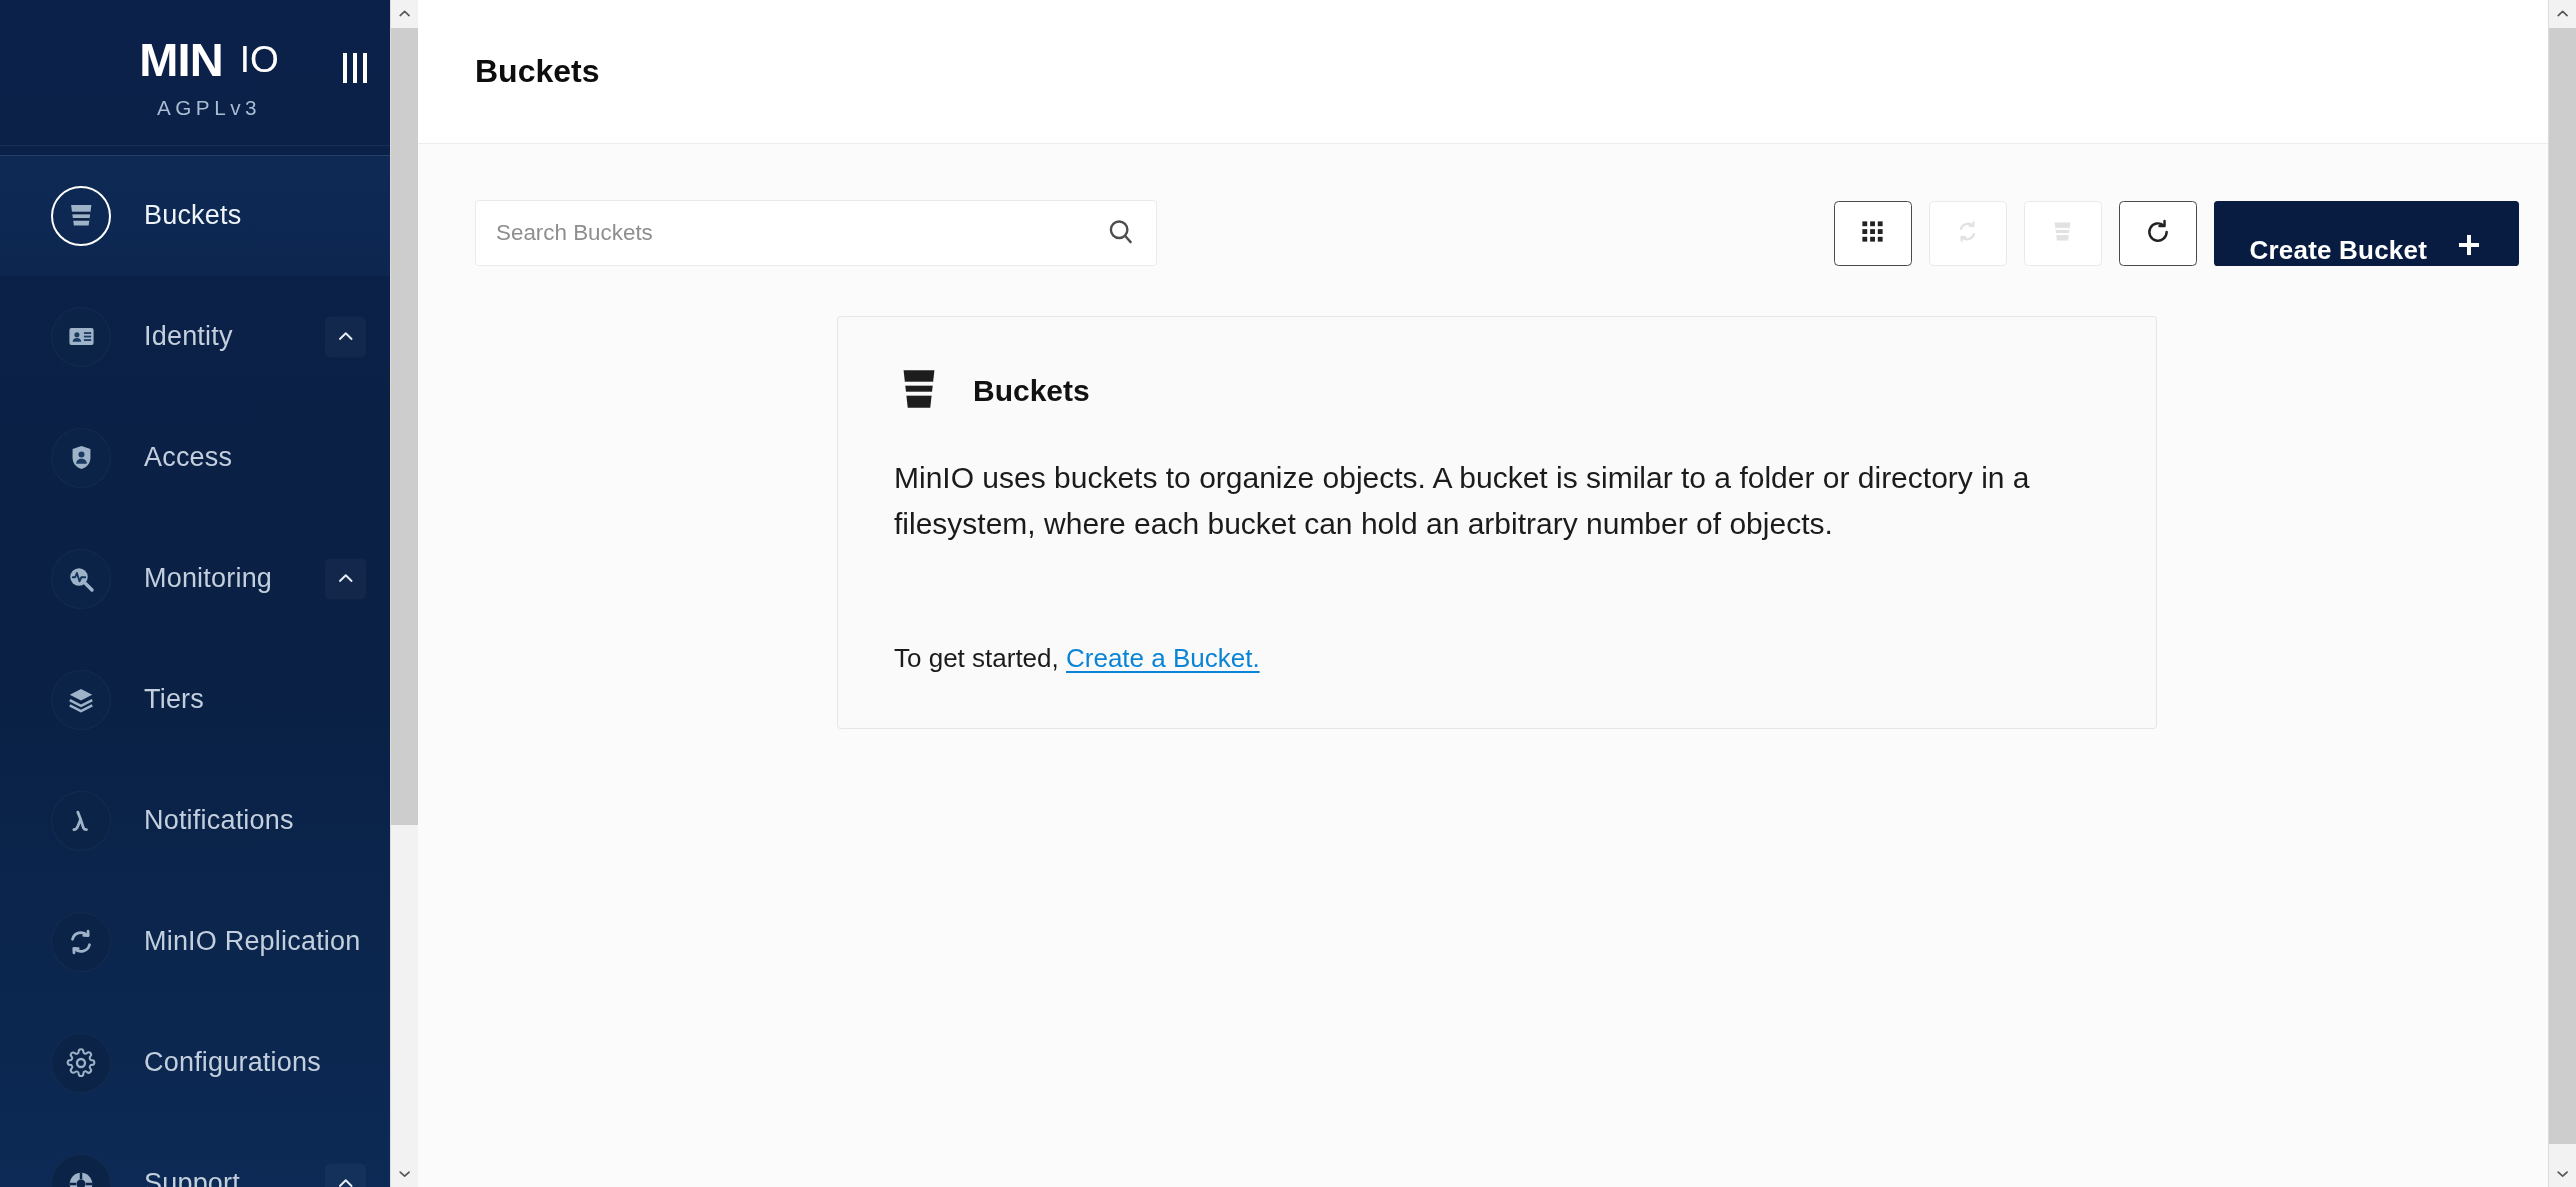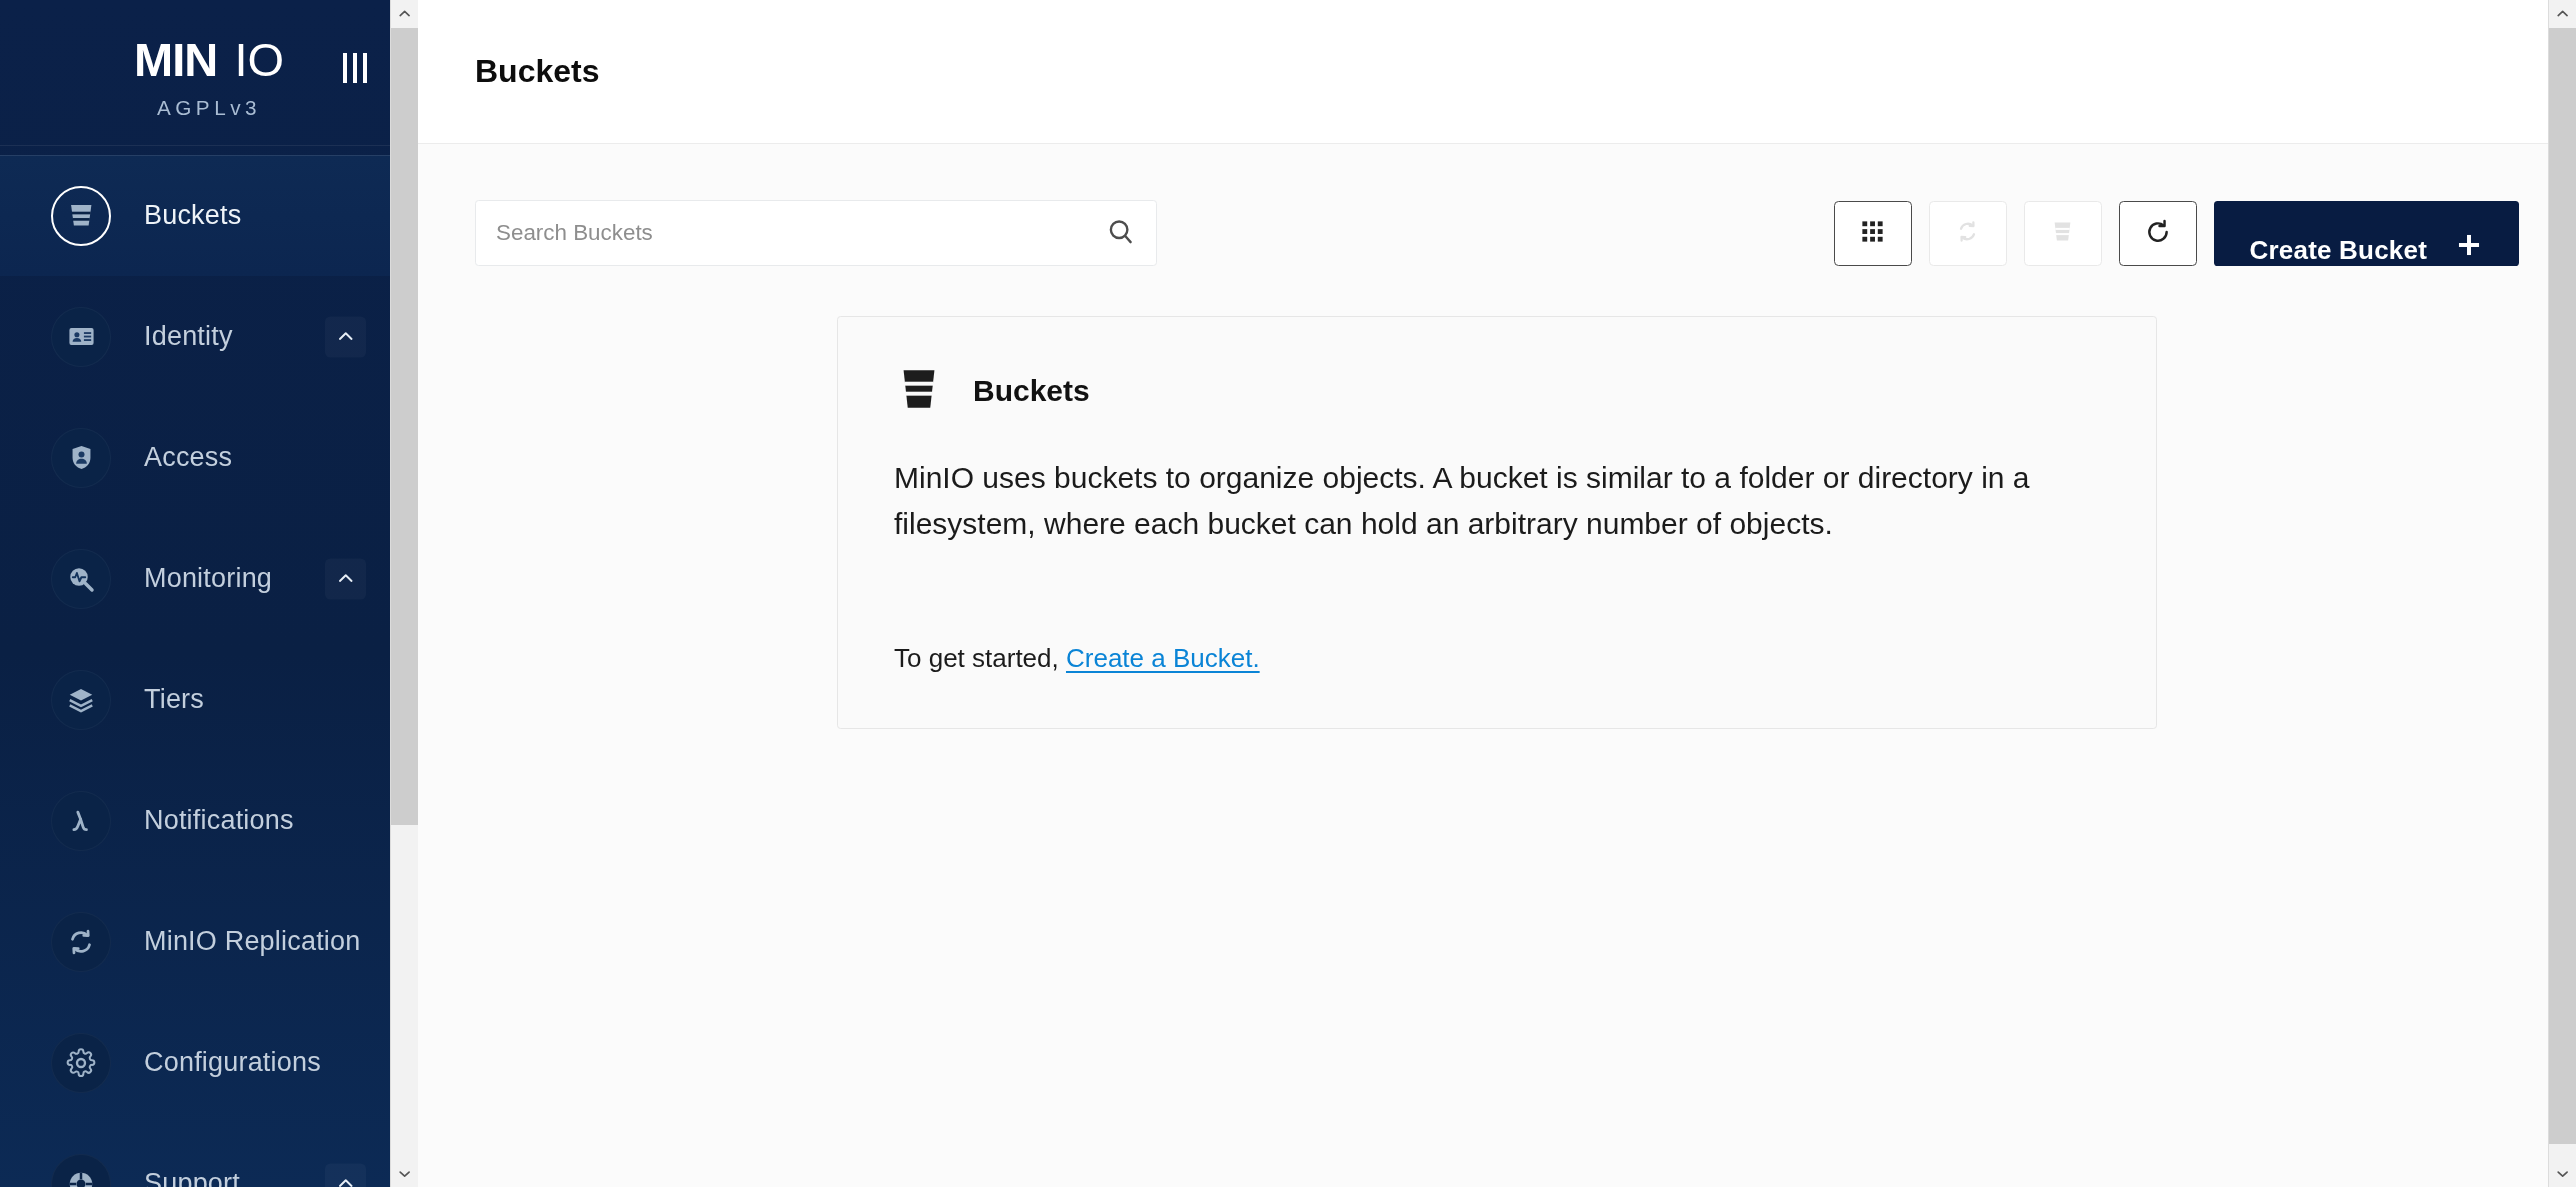--- a/index.html
+++ b/index.html
@@ -30,21 +30,21 @@
   }
   .brand-inner { display:flex; flex-direction:column; align-items:center; }
   .logo-row { display:flex; align-items:center; }
   .logo-min {
     font-family:"Liberation Sans", sans-serif;
     font-size:47px; font-weight:800; color:#ffffff;
     letter-spacing:-0.9px; line-height:1;
   }
   .logo-io {
     font-family:"Liberation Sans", sans-serif;
-    font-size:47px; font-weight:300; color:#ffffff;
+    font-size:37px; font-weight:300; color:#ffffff;
     letter-spacing:0px; line-height:1; margin-left:17px;
   }
   .logo-sub {
     margin-top:12.6px;
     font-size:20.7px; color:#a9bcd3; letter-spacing:4.5px; font-weight:400;
   }
   .collapse-btn {
     position:absolute; right:47px; top:52px;
     width:32px; height:32px;
     display:flex; align-items:center; justify-content:center; gap:5.4px;

